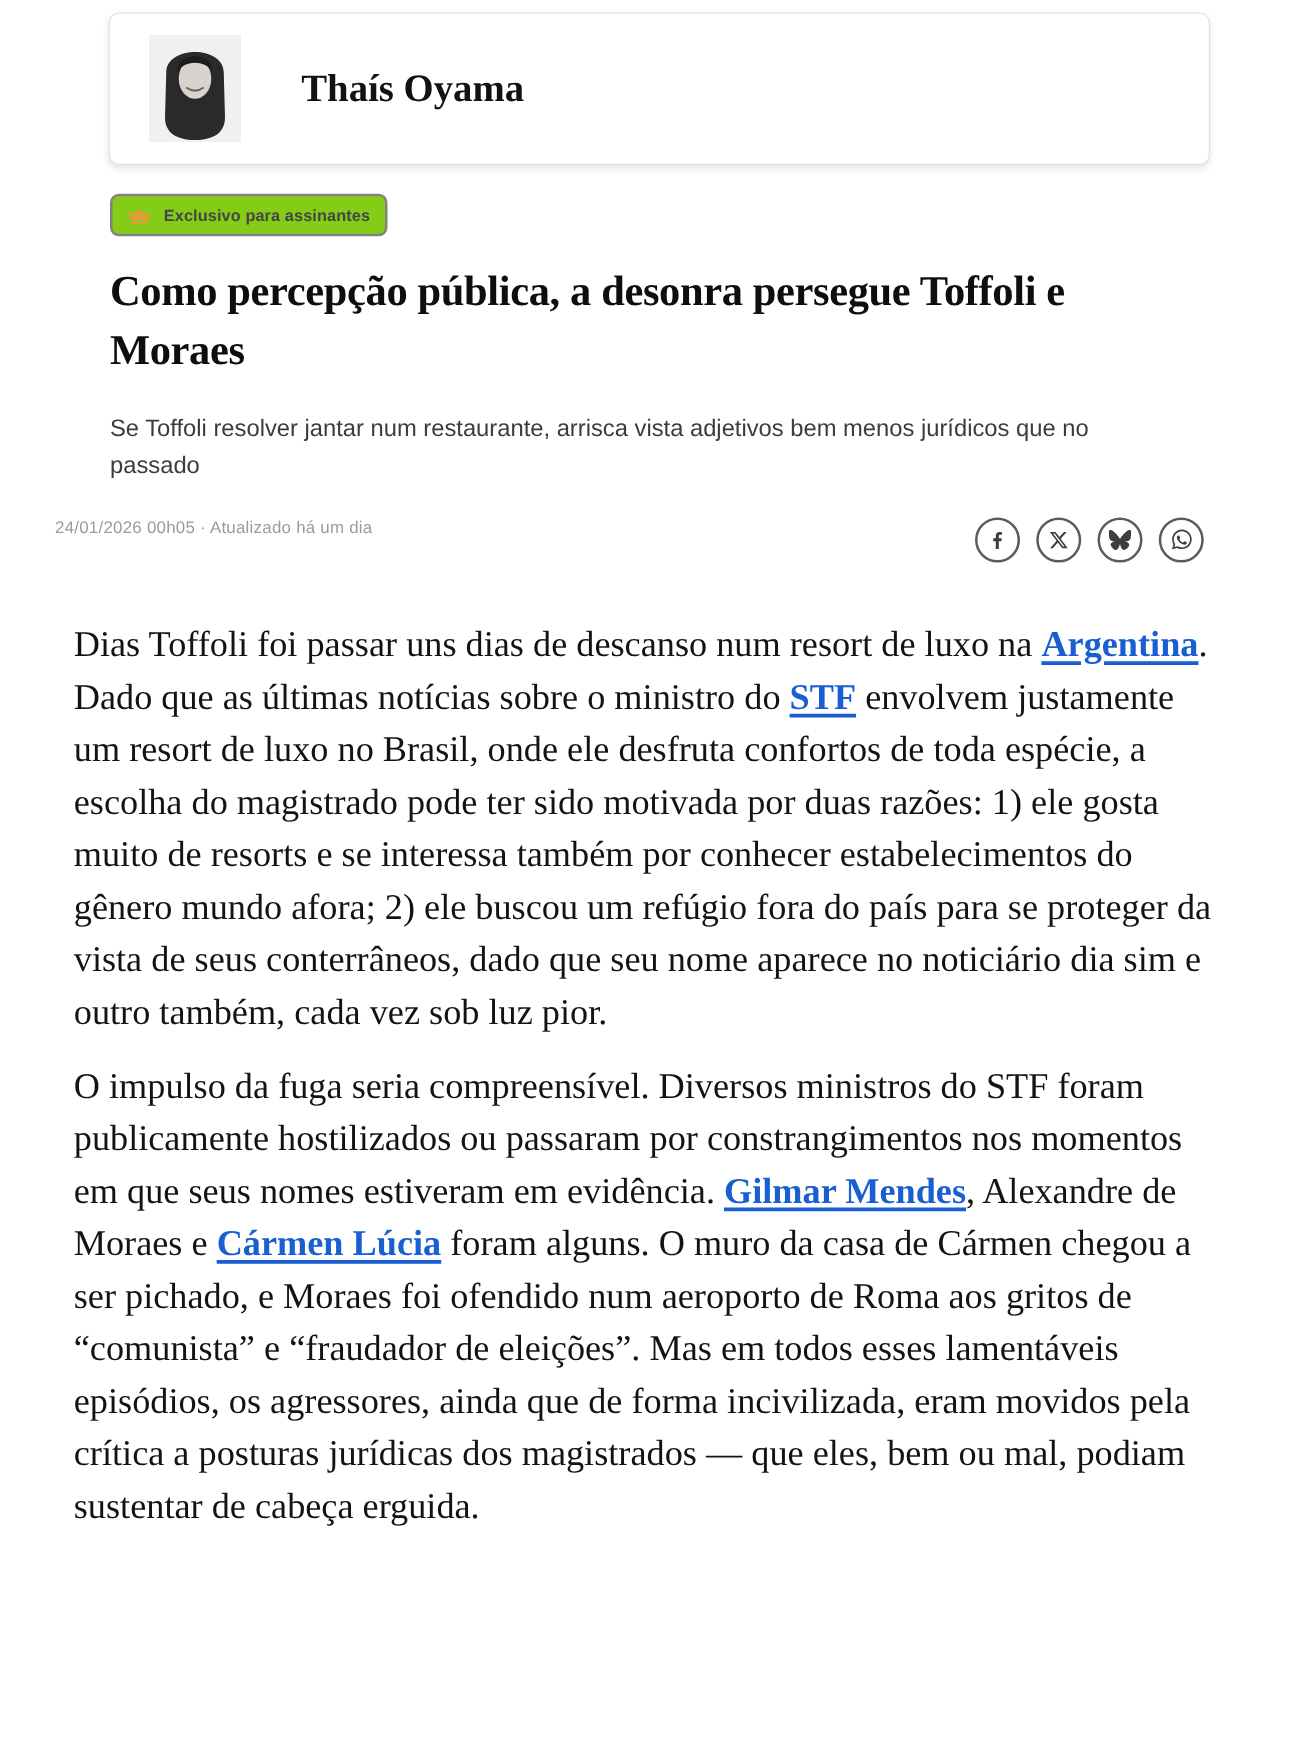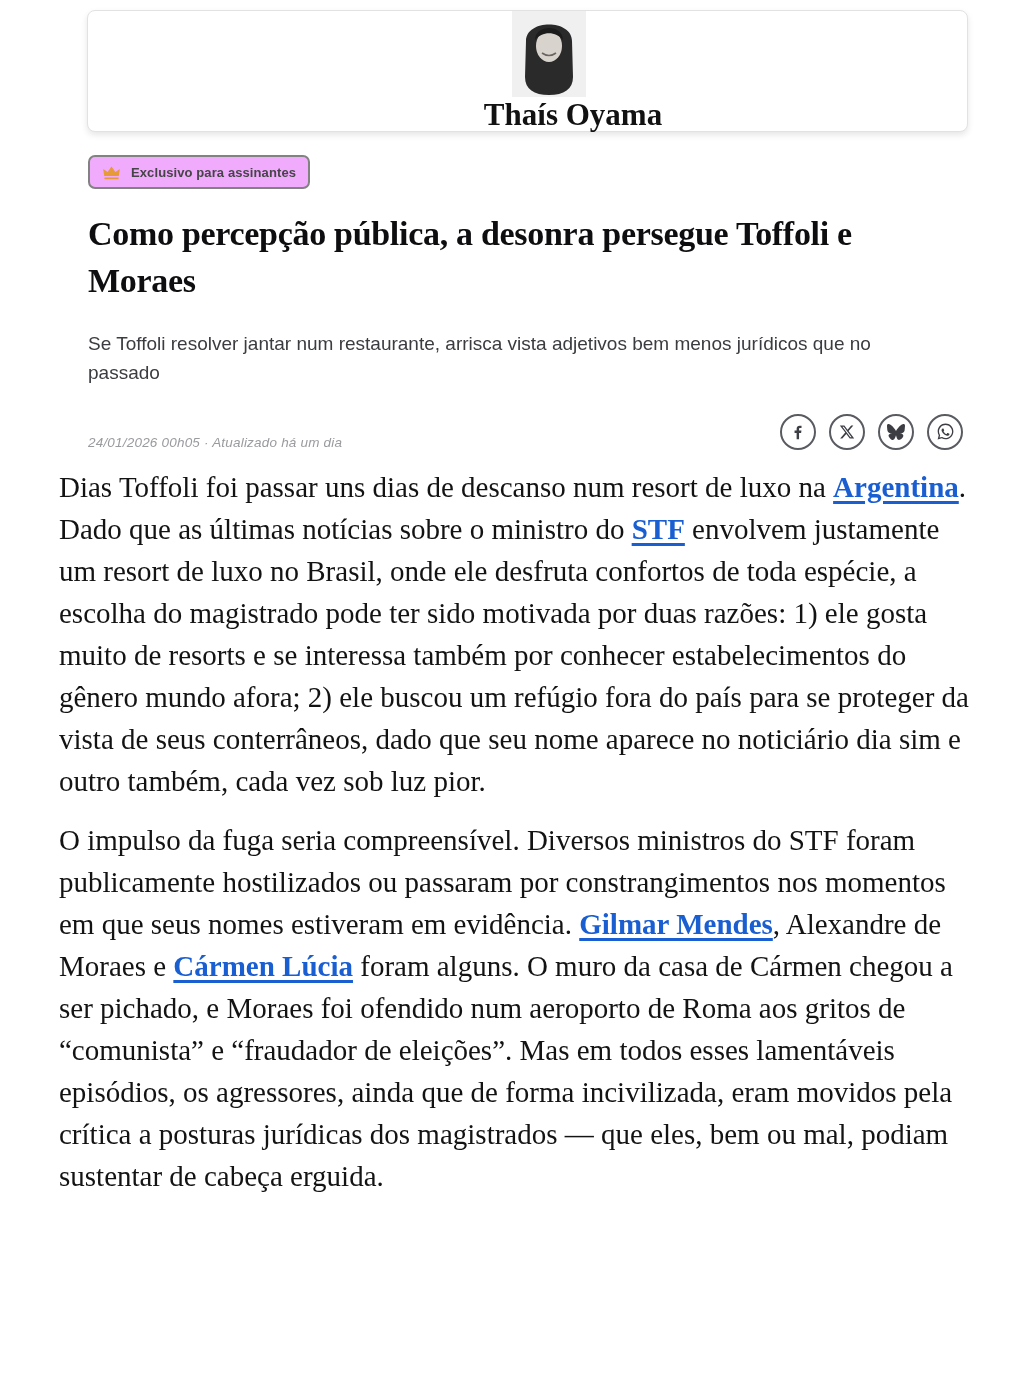--- a/index.html
+++ b/index.html
@@ -29,23 +29,22 @@
   
   .author-card{
     margin:10px 0 0 87px;
     width:881px;
     height:122px;
     border:1px solid var(--card-border);
     border-radius:8px;
     box-shadow:0 3px 6px rgba(0,0,0,.10);
     display:flex;
     align-items:center;
-    padding-left:43px;
+    padding-left:31px;
     background:#fff;
-    flex-direction:column;
   }
   .avatar{
     width:74px;height:86px;
     flex:0 0 auto;
     overflow:hidden;
     cursor:pointer;
   }
   .author-name{
     margin-left:48px;
     font-family:"Liberation Serif", serif;
@@ -57,21 +56,21 @@
 
   
   .badge{
     margin:23px 0 0 88px;
     display:inline-flex;
     align-items:center;
     gap:9px;
     border:2px solid var(--badge-border);
     border-radius:7px;
     padding:6px 12px 6px 11px;
-    background:#f0abfc;
+    background:#84cc16;
   }
   .badge .crown svg{display:block;}
   .badge-label{
     font-size:13px;
     font-weight:700;
     color:var(--badge-text);
     letter-spacing:.1px;
   }
 
   
@@ -88,25 +87,24 @@
   .subtitle{
     margin:24px 0 0 88px;
     max-width:800px;
     font-size:19px;
     line-height:1.55;
     color:var(--subtitle);
   }
 
   
   .meta-row{
-    margin:26px 70px 0 88px;
+    margin:26px 70px 0 44px;
     display:flex;
     justify-content:space-between;
-    align-items:flex-end;
-    font-style:italic;
+    align-items:flex-start;
   }
   .meta-text{
     font-size:13.5px;
     color:var(--muted);
     letter-spacing:.2px;
   }
   .share{display:flex;gap:13px;}
   .share-btn{
     width:36px;height:36px;
     border:2px solid var(--circle-border);
@@ -115,21 +113,21 @@
     display:flex;
     align-items:center;
     justify-content:center;
     cursor:pointer;
     padding:0;
   }
   .share-btn svg{display:block;fill:var(--icon);}
 
   
   .article-body{
-    margin:16px 62px 0 59px;
+    margin:45px 62px 0 59px;
     font-family:"Liberation Serif", serif;
     font-size:29px;
     line-height:1.45;
     color:var(--text);
   }
   .article-body p{margin:0 0 17px;}
   .body-link{
     color:var(--link);
     font-weight:700;
     text-decoration:underline;

